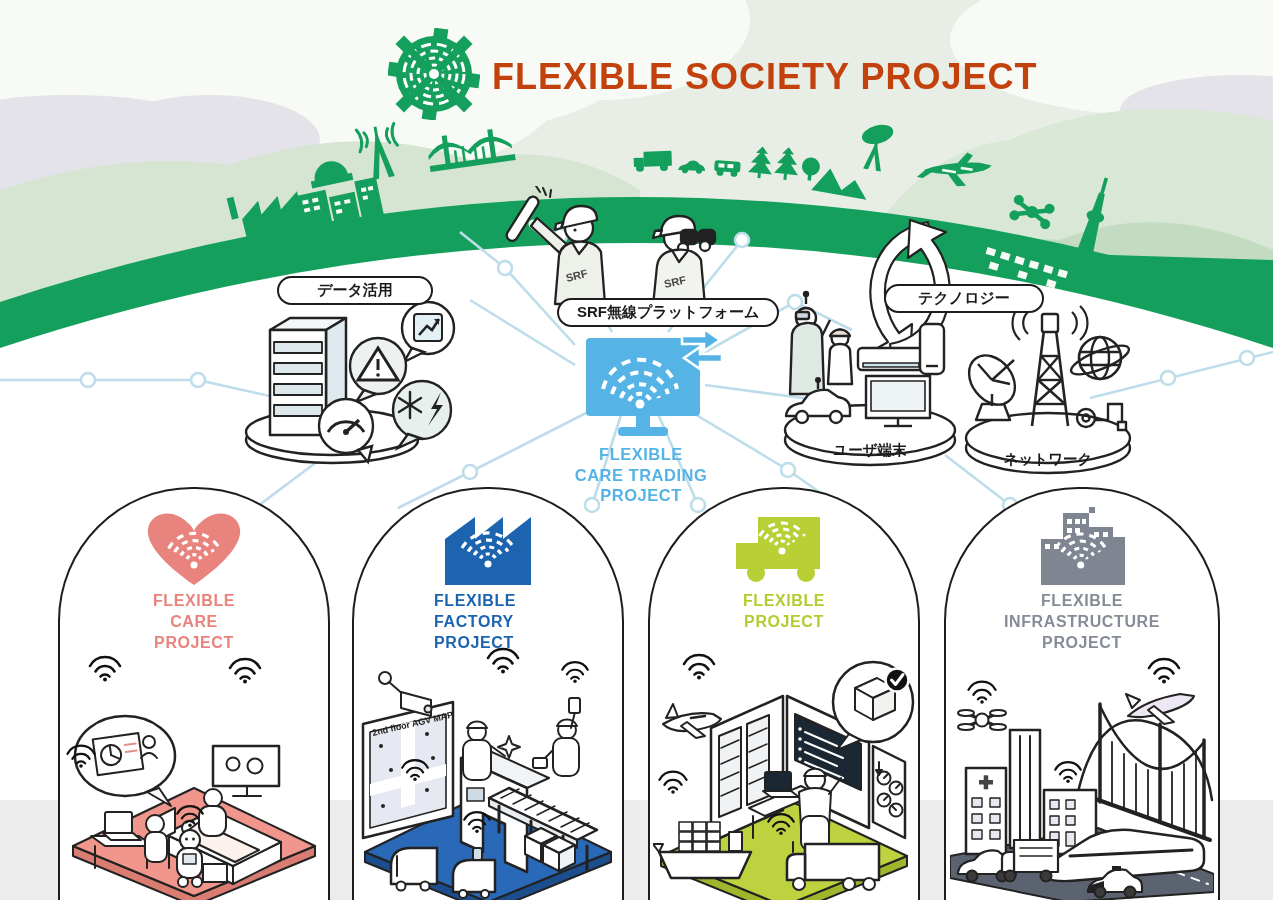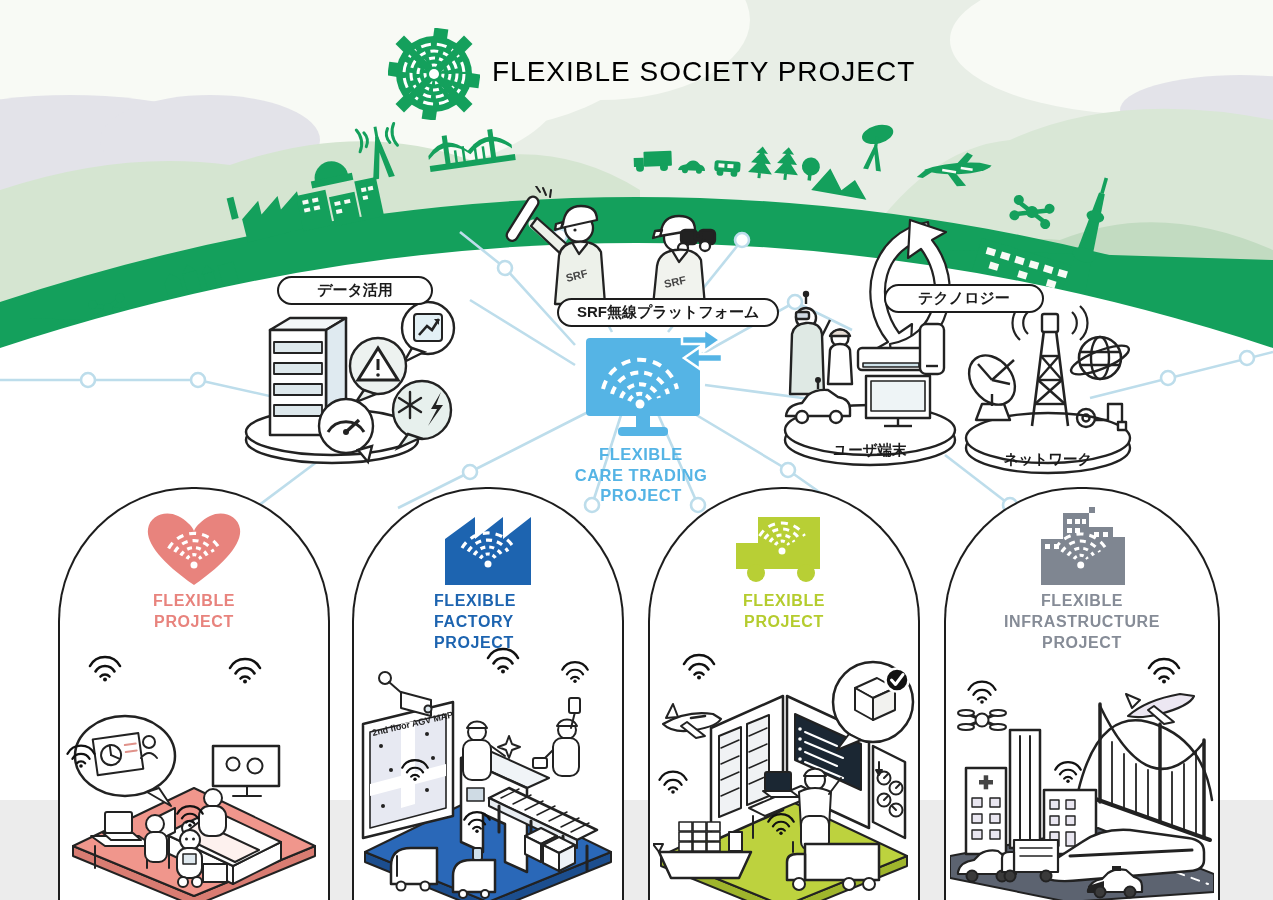--- a/index.html
+++ b/index.html
@@ -1,22 +1,22 @@
 <!DOCTYPE html>
 <html><head>
 <meta charset="utf-8">
 <style>
   html,body{margin:0;padding:0;background:#fff;}
   .stage{position:relative;width:1273px;height:900px;overflow:hidden;background:#fff;
          font-family:"Liberation Sans","DejaVu Sans",sans-serif;}
   .stage svg{display:block;}
   .abs{position:absolute;}
   
-  .brand-title{position:absolute;left:492px;top:56px;font-size:28px;font-weight:400;
-               color:#000000;letter-spacing:1px;z-index:5;}
+  .brand-title{position:absolute;left:492px;top:56px;font-size:36px;font-weight:700;
+               color:#c2410c;letter-spacing:1px;z-index:5;}
   
   .pill{position:absolute;background:#fff;border:2px solid #1d1d1d;border-radius:16px;
         padding:3px 18px;font-size:15px;font-weight:600;color:#1a1a1a;z-index:6;
         white-space:nowrap;text-align:center;margin-top:8px;}
   .pill-data{left:277px;top:268px;min-width:116px;}
   .pill-srf{left:557px;top:290px;min-width:182px;}
   .pill-tech{left:884px;top:276px;min-width:120px;}
   
   .center-text{position:absolute;left:553px;top:444px;width:176px;text-align:center;
                color:#55b4e5;font-weight:800;font-size:16.5px;line-height:1.25;
@@ -496,20 +496,21 @@
     <g fill="none" stroke="#fff" stroke-width="3.2">
       <path d="M36.6,43.4 A29,29 0 0 1 87.4,43.4" stroke-dasharray="7 6"></path>
       <path d="M42.7,47 A22,22 0 0 1 81.3,47" stroke-dasharray="6 5"></path>
       <path d="M48.8,50.5 A15,15 0 0 1 75.2,50.5" stroke-dasharray="5 4"></path>
       <path d="M54.9,54 A8,8 0 0 1 69.1,54" stroke-dasharray="4 3"></path>
     </g>
     <circle cx="62" cy="60" r="3.5" fill="#fff"></circle>
   </svg>
   <div class="arch-title t-care">
     <span style="display:block">FLEXIBLE</span>
+    <span style="display:block">CARE</span>
     <span style="display:block">PROJECT</span>
   </div>
   <svg class="scene" width="262" height="260" viewBox="0 0 262 260">
     <g stroke="#222" stroke-width="2" stroke-linejoin="round" stroke-linecap="round">
       <path d="M252,206 L252,216 L131,266 L10,216 L10,206 L131,256 Z" fill="#d97c72"></path>
       <polygon points="131,148 252,206 131,256 10,206" fill="#f0968c"></polygon>
 
       <g>
         <polygon points="102,194 170,226 170,244 102,212" fill="#fff"></polygon>
         <polygon points="170,226 218,202 218,220 170,244" fill="#fff"></polygon>

